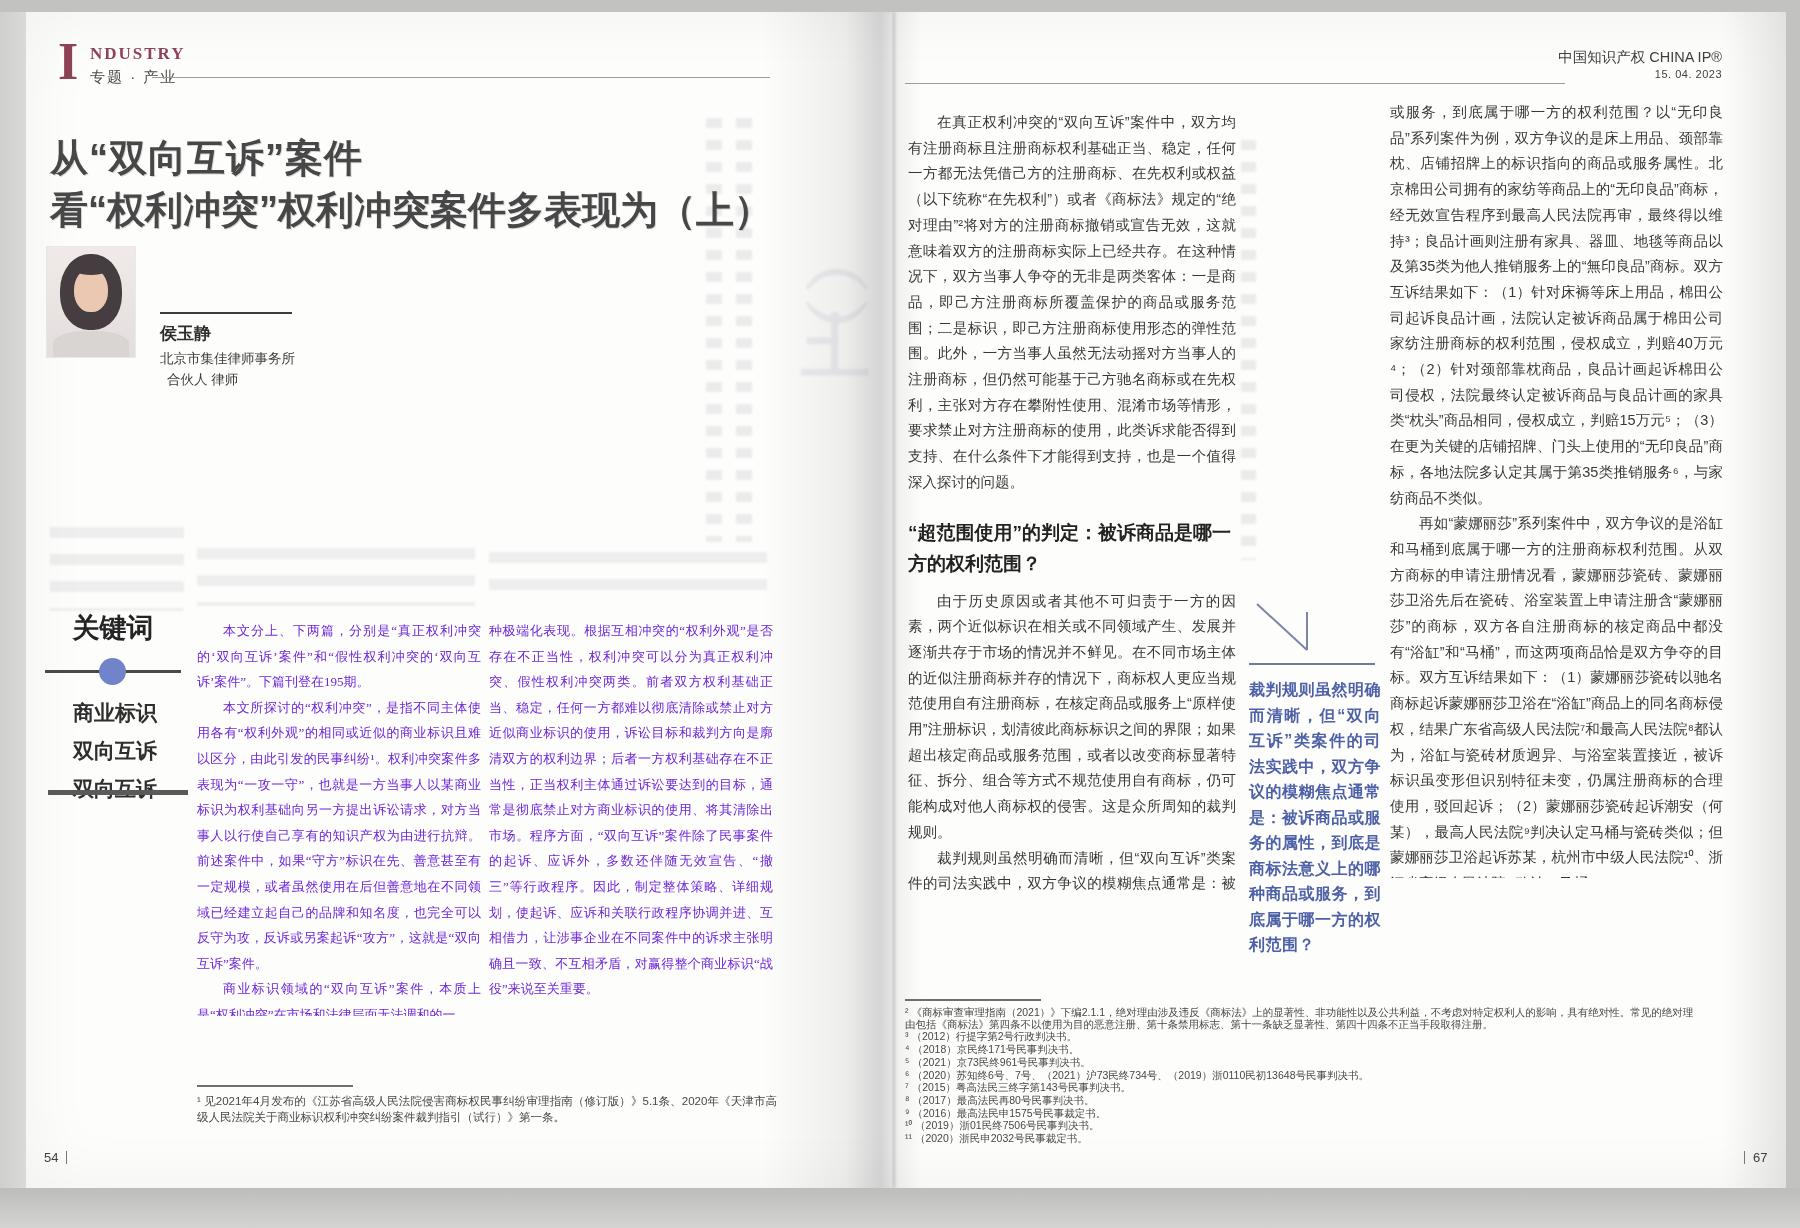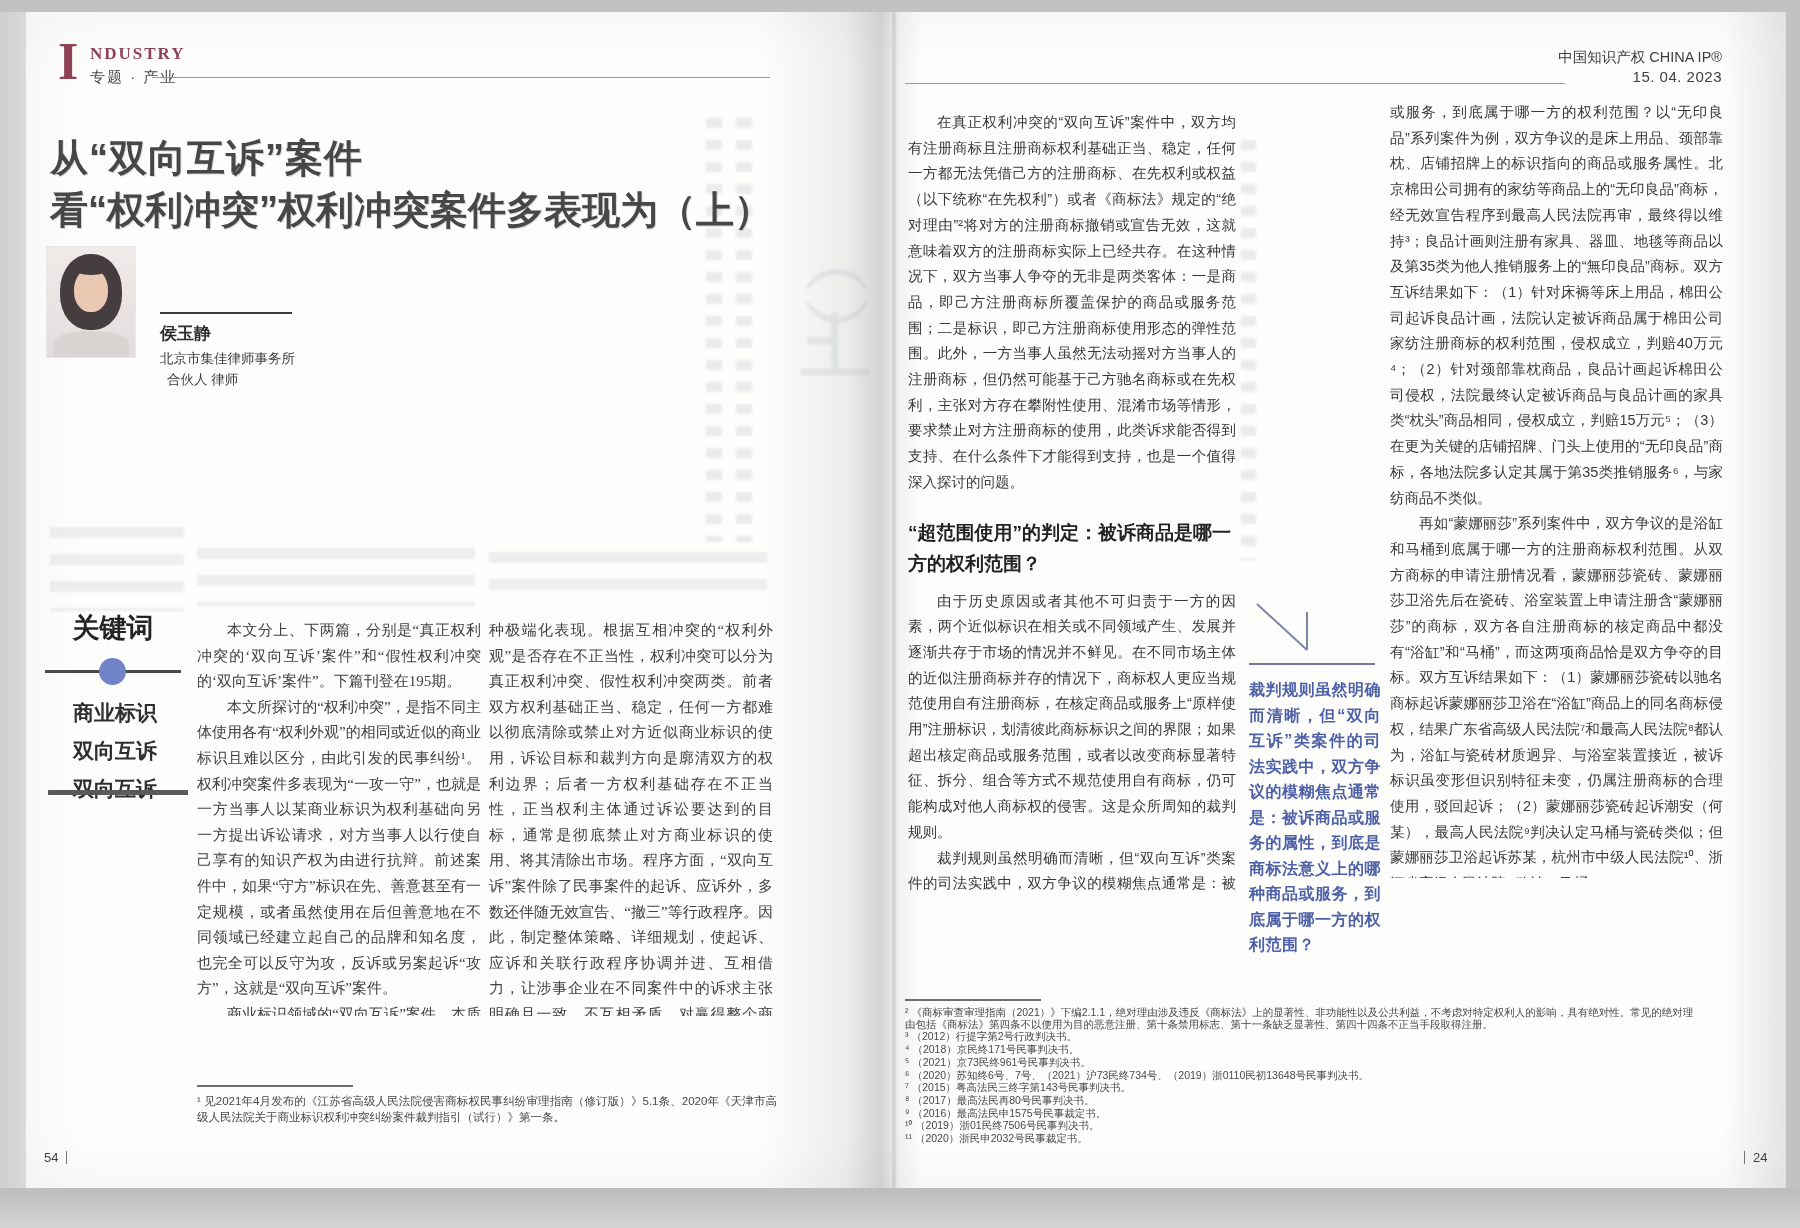--- a/index.html
+++ b/index.html
@@ -48,42 +48,42 @@
   
   .kw-label{left:47px;top:610px;width:132px;text-align:center;font-family:"Liberation Serif",serif;
             font-size:27px;font-weight:bold;color:#242424;}
   .kw-rule{left:45px;top:670px;width:136px;height:3px;background:#4a4a4a;}
   .kw-dot{left:99px;top:658px;width:27px;height:27px;border-radius:50%;background:#7284c9;}
   .kw-items{left:40px;top:694px;width:150px;text-align:center;font-family:"Liberation Serif",serif;
             font-size:21px;font-weight:bold;color:#2e2e2e;line-height:38px;}
   .kw-thick{left:48px;top:790px;width:140px;height:5px;background:#5a5a5a;}
 
   
-  .body-l{font-family:"Liberation Serif",serif;font-size:15px;line-height:25.6px;color:#404040;
+  .body-l{font-family:"Liberation Serif",serif;font-size:13px;line-height:25.6px;color:#6d28d9;
           text-align:justify;word-break:break-all;}
   .body-r{font-size:14.5px;line-height:25.7px;color:#383838;text-align:justify;word-break:break-all;}
   .col p{margin:0;}
   .ind{text-indent:2em;}
   .lp-col1{left:197px;top:618px;width:284px;height:398px;overflow:hidden;}
   .lp-col2{left:489px;top:618px;width:284px;height:398px;overflow:hidden;}
   .rp-col1{left:908px;top:110px;width:328px;height:782px;overflow:hidden;}
   .rp-col2{left:1390px;top:100px;width:333px;height:778px;overflow:hidden;}
   .rp-heading{font-size:19px;line-height:31px;font-weight:bold;color:#222;
               margin:21px 0 10px 0 !important;text-align:left;text-indent:0;}
 
   
   .pq-arrow{left:1253px;top:600px;}
   .pq-rule{left:1249px;top:663px;width:126px;height:2px;background:#6f7a9b;}
   .pq-text{left:1249px;top:677px;width:132px;font-size:16px;font-weight:bold;color:#4e61a8;
            line-height:25.5px;text-align:justify;word-break:break-all;letter-spacing:.5px;}
 
   
   .rp-rule{left:905px;top:83px;width:660px;height:1px;background:#9d9d9b;}
   .rp-brand{left:1430px;top:48px;width:292px;text-align:right;font-size:14.5px;color:#3f3f3f;}
-  .rp-date{left:1430px;top:68px;width:292px;text-align:right;font-size:15px;color:#3f3f3f;letter-spacing:.5px;}
+  .rp-date{left:1430px;top:68px;width:292px;text-align:right;font-size:11px;color:#3f3f3f;letter-spacing:.5px;}
 
   
   .fn-rule-l{left:197px;top:1085px;width:156px;height:1.5px;background:#6f6f6f;}
   .fn-l{left:197px;top:1094px;width:580px;font-size:11.5px;line-height:15.5px;color:#474747;
         text-align:justify;word-break:break-all;}
   .fn-rule-r{left:905px;top:999px;width:136px;height:1.5px;background:#6f6f6f;}
   .fn-r{left:905px;top:1007px;width:798px;font-size:10.5px;line-height:11.7px;color:#474747;
         word-break:break-all;}
   .fn-r div{margin:0 0 1px 0;}
 
@@ -206,15 +206,15 @@
     <div>⁴ （2018）京民终171号民事判决书。</div>
     <div>⁵ （2021）京73民终961号民事判决书。</div>
     <div>⁶ （2020）苏知终6号、7号、（2021）沪73民终734号、（2019）浙0110民初13648号民事判决书。</div>
     <div>⁷ （2015）粤高法民三终字第143号民事判决书。</div>
     <div>⁸ （2017）最高法民再80号民事判决书。</div>
     <div>⁹ （2016）最高法民申1575号民事裁定书。</div>
     <div>¹⁰ （2019）浙01民终7506号民事判决书。</div>
     <div>¹¹ （2020）浙民申2032号民事裁定书。</div>
   </div>
 
-  <div class="abs pn pn-right"><span class="bar"></span><span>24</span></div>
+  <div class="abs pn pn-right"><span class="bar"></span><span>67</span></div>
 
 </div>
 
 </body></html>

